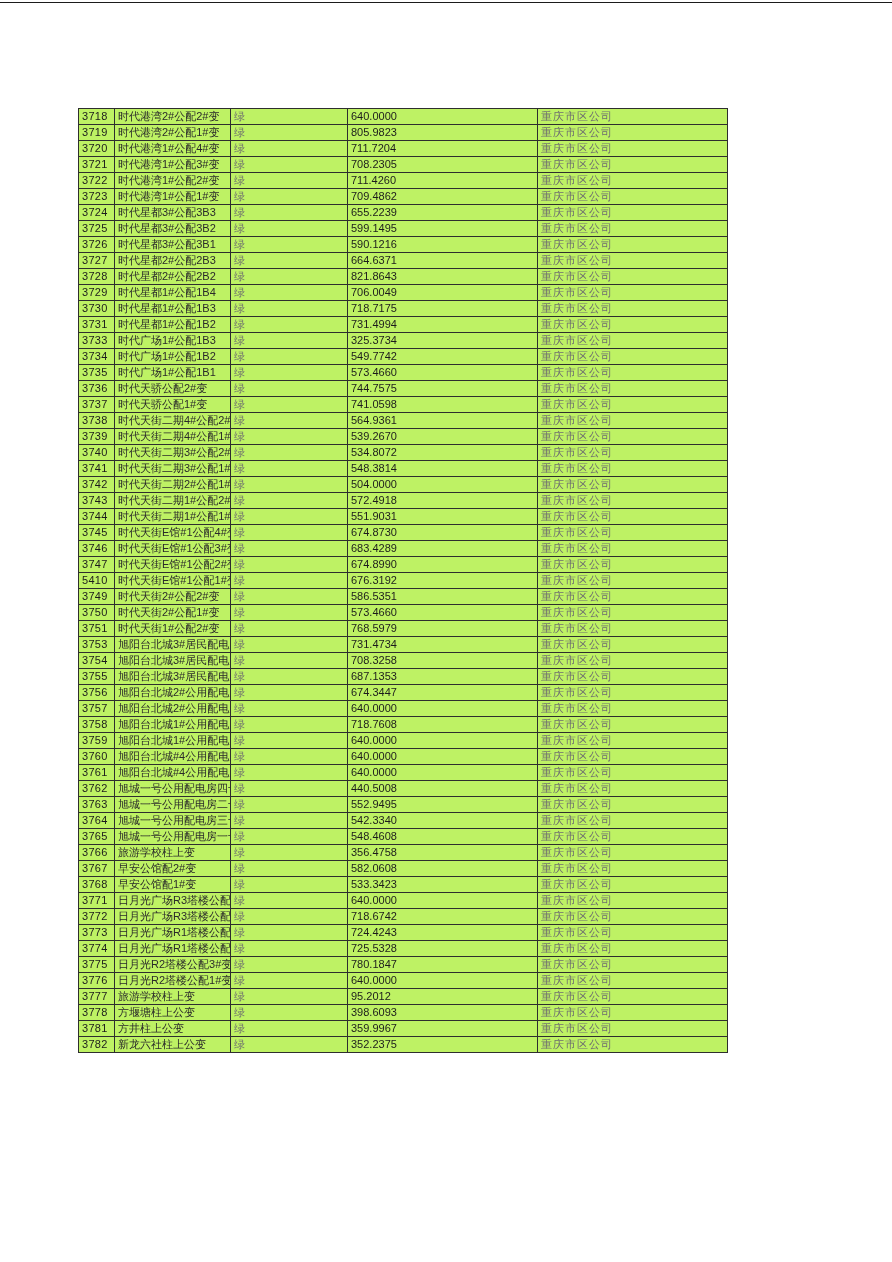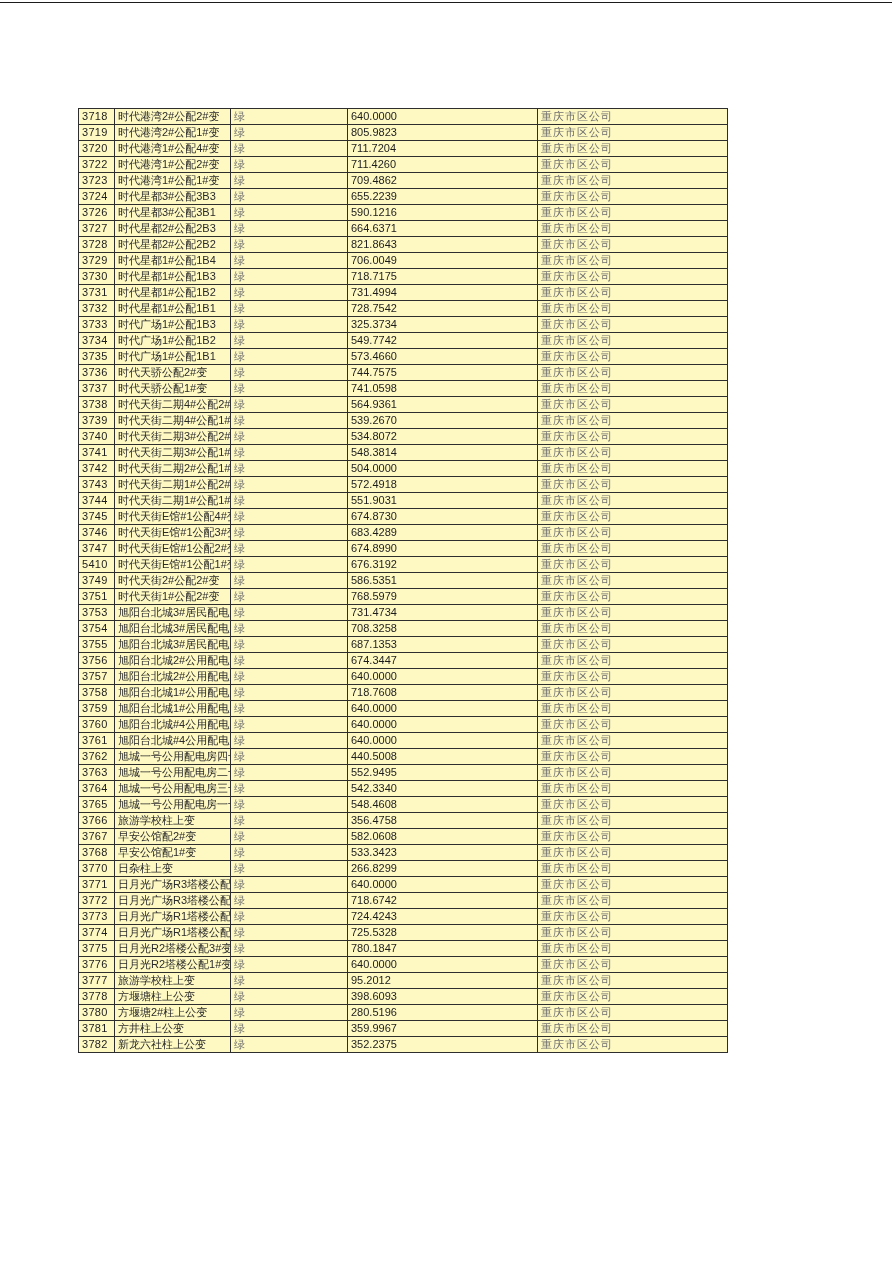--- a/index.html
+++ b/index.html
@@ -22,21 +22,21 @@
     height: 1px;
     background: #1b1b1b;
   }
   table.data-table {
     position: absolute;
     left: 78px;
     top: 108px;
     border-collapse: collapse;
     table-layout: fixed;
     width: 649px;
-    background: #fef9c3;
+    background: #bef264;
   }
   table.data-table td {
     border: 1px solid #2e2e2e;
     height: 15px;
     font-size: 11px;
     line-height: 15px;
     padding: 0 0 0 3px;
     white-space: nowrap;
     overflow: hidden;
     vertical-align: middle;
@@ -76,20 +76,27 @@
         <td class="col-company">重庆市区公司</td>
       </tr>
       <tr>
         <td class="col-id">3720</td>
         <td class="col-name">时代港湾1#公配4#变</td>
         <td class="col-status">绿</td>
         <td class="col-value">711.7204</td>
         <td class="col-company">重庆市区公司</td>
       </tr>
       <tr>
+        <td class="col-id">3721</td>
+        <td class="col-name">时代港湾1#公配3#变</td>
+        <td class="col-status">绿</td>
+        <td class="col-value">708.2305</td>
+        <td class="col-company">重庆市区公司</td>
+      </tr>
+      <tr>
         <td class="col-id">3722</td>
         <td class="col-name">时代港湾1#公配2#变</td>
         <td class="col-status">绿</td>
         <td class="col-value">711.4260</td>
         <td class="col-company">重庆市区公司</td>
       </tr>
       <tr>
         <td class="col-id">3723</td>
         <td class="col-name">时代港湾1#公配1#变</td>
         <td class="col-status">绿</td>
@@ -97,20 +104,27 @@
         <td class="col-company">重庆市区公司</td>
       </tr>
       <tr>
         <td class="col-id">3724</td>
         <td class="col-name">时代星都3#公配3B3</td>
         <td class="col-status">绿</td>
         <td class="col-value">655.2239</td>
         <td class="col-company">重庆市区公司</td>
       </tr>
       <tr>
+        <td class="col-id">3725</td>
+        <td class="col-name">时代星都3#公配3B2</td>
+        <td class="col-status">绿</td>
+        <td class="col-value">599.1495</td>
+        <td class="col-company">重庆市区公司</td>
+      </tr>
+      <tr>
         <td class="col-id">3726</td>
         <td class="col-name">时代星都3#公配3B1</td>
         <td class="col-status">绿</td>
         <td class="col-value">590.1216</td>
         <td class="col-company">重庆市区公司</td>
       </tr>
       <tr>
         <td class="col-id">3727</td>
         <td class="col-name">时代星都2#公配2B3</td>
         <td class="col-status">绿</td>
@@ -139,27 +153,20 @@
         <td class="col-company">重庆市区公司</td>
       </tr>
       <tr>
         <td class="col-id">3731</td>
         <td class="col-name">时代星都1#公配1B2</td>
         <td class="col-status">绿</td>
         <td class="col-value">731.4994</td>
         <td class="col-company">重庆市区公司</td>
       </tr>
       <tr>
-        <td class="col-id">3732</td>
-        <td class="col-name">时代星都1#公配1B1</td>
-        <td class="col-status">绿</td>
-        <td class="col-value">728.7542</td>
-        <td class="col-company">重庆市区公司</td>
-      </tr>
-      <tr>
         <td class="col-id">3733</td>
         <td class="col-name">时代广场1#公配1B3</td>
         <td class="col-status">绿</td>
         <td class="col-value">325.3734</td>
         <td class="col-company">重庆市区公司</td>
       </tr>
       <tr>
         <td class="col-id">3734</td>
         <td class="col-name">时代广场1#公配1B2</td>
         <td class="col-status">绿</td>
@@ -265,20 +272,27 @@
         <td class="col-company">重庆市区公司</td>
       </tr>
       <tr>
         <td class="col-id">3749</td>
         <td class="col-name">时代天街2#公配2#变</td>
         <td class="col-status">绿</td>
         <td class="col-value">586.5351</td>
         <td class="col-company">重庆市区公司</td>
       </tr>
       <tr>
+        <td class="col-id">3750</td>
+        <td class="col-name">时代天街2#公配1#变</td>
+        <td class="col-status">绿</td>
+        <td class="col-value">573.4660</td>
+        <td class="col-company">重庆市区公司</td>
+      </tr>
+      <tr>
         <td class="col-id">3751</td>
         <td class="col-name">时代天街1#公配2#变</td>
         <td class="col-status">绿</td>
         <td class="col-value">768.5979</td>
         <td class="col-company">重庆市区公司</td>
       </tr>
       <tr>
         <td class="col-id">3753</td>
         <td class="col-name">旭阳台北城3#居民配电房</td>
         <td class="col-status">绿</td>
@@ -384,27 +398,20 @@
         <td class="col-company">重庆市区公司</td>
       </tr>
       <tr>
         <td class="col-id">3768</td>
         <td class="col-name">早安公馆配1#变</td>
         <td class="col-status">绿</td>
         <td class="col-value">533.3423</td>
         <td class="col-company">重庆市区公司</td>
       </tr>
       <tr>
-        <td class="col-id">3770</td>
-        <td class="col-name">日杂柱上变</td>
-        <td class="col-status">绿</td>
-        <td class="col-value">266.8299</td>
-        <td class="col-company">重庆市区公司</td>
-      </tr>
-      <tr>
         <td class="col-id">3771</td>
         <td class="col-name">日月光广场R3塔楼公配2#变</td>
         <td class="col-status">绿</td>
         <td class="col-value">640.0000</td>
         <td class="col-company">重庆市区公司</td>
       </tr>
       <tr>
         <td class="col-id">3772</td>
         <td class="col-name">日月光广场R3塔楼公配1#变</td>
         <td class="col-status">绿</td>
@@ -444,27 +451,20 @@
         <td class="col-name">旅游学校柱上变</td>
         <td class="col-status">绿</td>
         <td class="col-value">95.2012</td>
         <td class="col-company">重庆市区公司</td>
       </tr>
       <tr>
         <td class="col-id">3778</td>
         <td class="col-name">方堰塘柱上公变</td>
         <td class="col-status">绿</td>
         <td class="col-value">398.6093</td>
-        <td class="col-company">重庆市区公司</td>
-      </tr>
-      <tr>
-        <td class="col-id">3780</td>
-        <td class="col-name">方堰塘2#柱上公变</td>
-        <td class="col-status">绿</td>
-        <td class="col-value">280.5196</td>
         <td class="col-company">重庆市区公司</td>
       </tr>
       <tr>
         <td class="col-id">3781</td>
         <td class="col-name">方井柱上公变</td>
         <td class="col-status">绿</td>
         <td class="col-value">359.9967</td>
         <td class="col-company">重庆市区公司</td>
       </tr>
       <tr>

